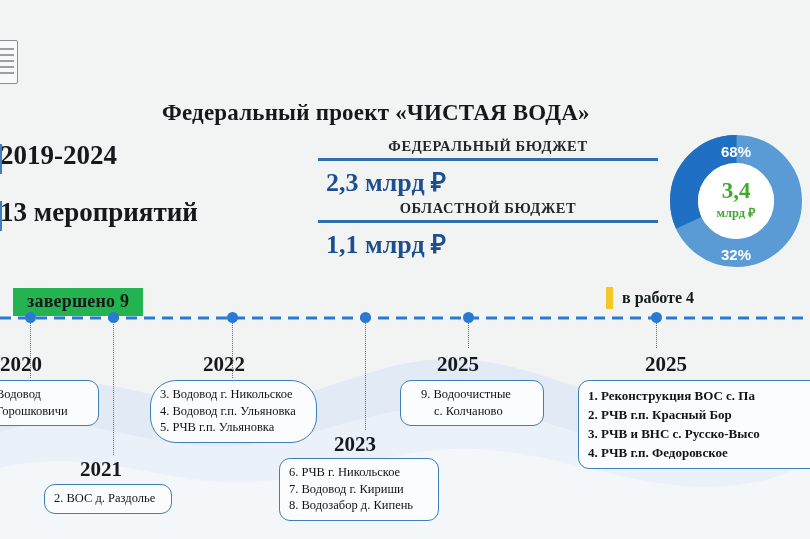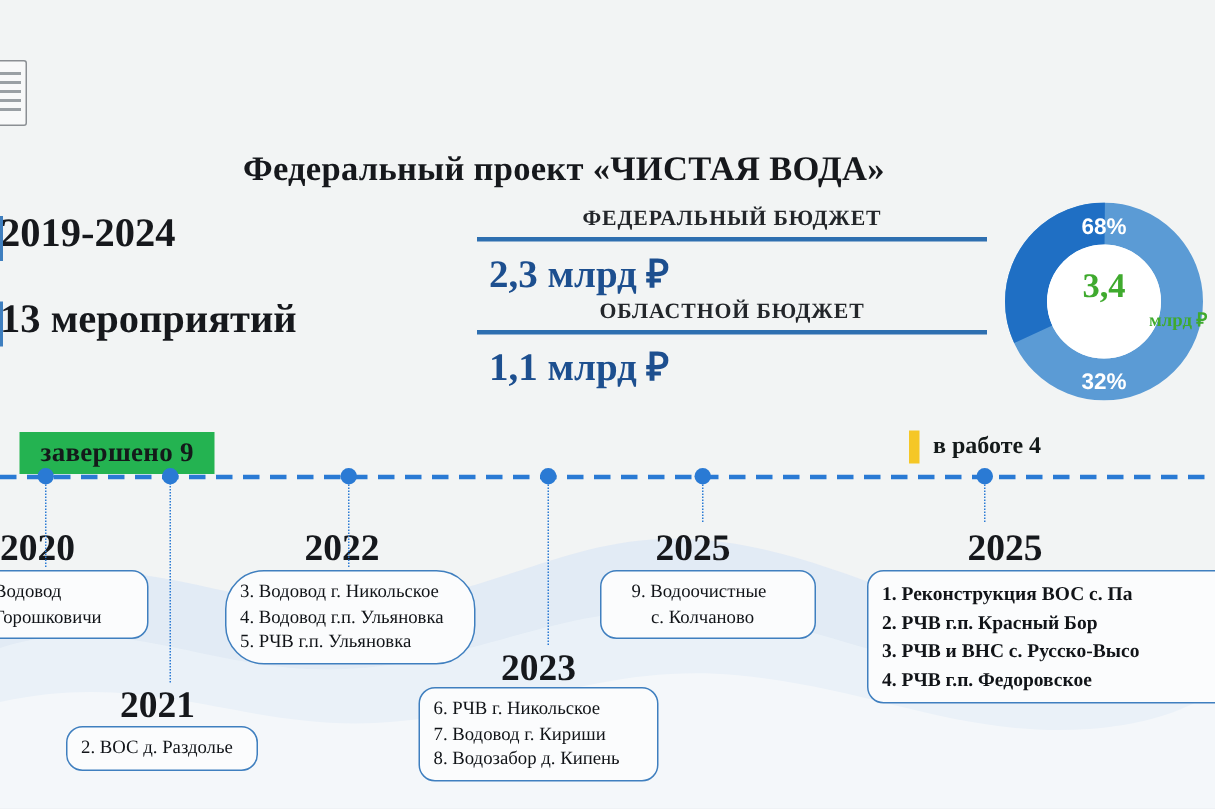--- a/index.html
+++ b/index.html
@@ -67,21 +67,21 @@
   .budget-fed { left:318px; top:138px; width:340px; }
   .budget-obl { left:318px; top:200px; width:340px; }
 
   
   .donut-wrap { position:absolute; left:667px; top:135px; width:138px; height:132px; }
   .donut-center-val {
     position:absolute; left:0; right:0; top:44px; text-align:center;
     font-size:23px; font-weight:700; color:#3faa2e; line-height:24px;
   }
   .donut-center-unit {
-    position:absolute; left:0; right:0; top:69px; text-align:right;
+    position:absolute; left:0; right:0; top:69px; text-align:center;
     font-size:12.5px; font-weight:700; color:#3faa2e;
   }
   .donut-pct-top {
     position:absolute; left:0; right:0; top:8px; text-align:center;
     font-size:15px; font-weight:700; color:#ffffff;
     font-family:"Liberation Sans", sans-serif;
   }
   .donut-pct-bot {
     position:absolute; left:0; right:0; bottom:4px; text-align:center;
     font-size:15px; font-weight:700; color:#ffffff;
@@ -107,21 +107,21 @@
   }
   .badge-work {
     position:absolute; left:606px; top:287px;
     display:flex; align-items:center; gap:9px;
   }
   .badge-work .tick { width:7px; height:22px; background:#f5c726; }
   .badge-work .lbl { font-size:16px; font-weight:700; color:#141a1a; }
 
   
   .year {
-    position:absolute; font-size:25px; font-weight:700; color:#16181c;
+    position:absolute; font-size:21px; font-weight:700; color:#16181c;
   }
 
   
   .card {
     position:absolute;
     background:#fbfcfd;
     border:1.6px solid #3f7fbf;
     border-radius:11px;
     padding:5px 9px 6px 9px;
   }

